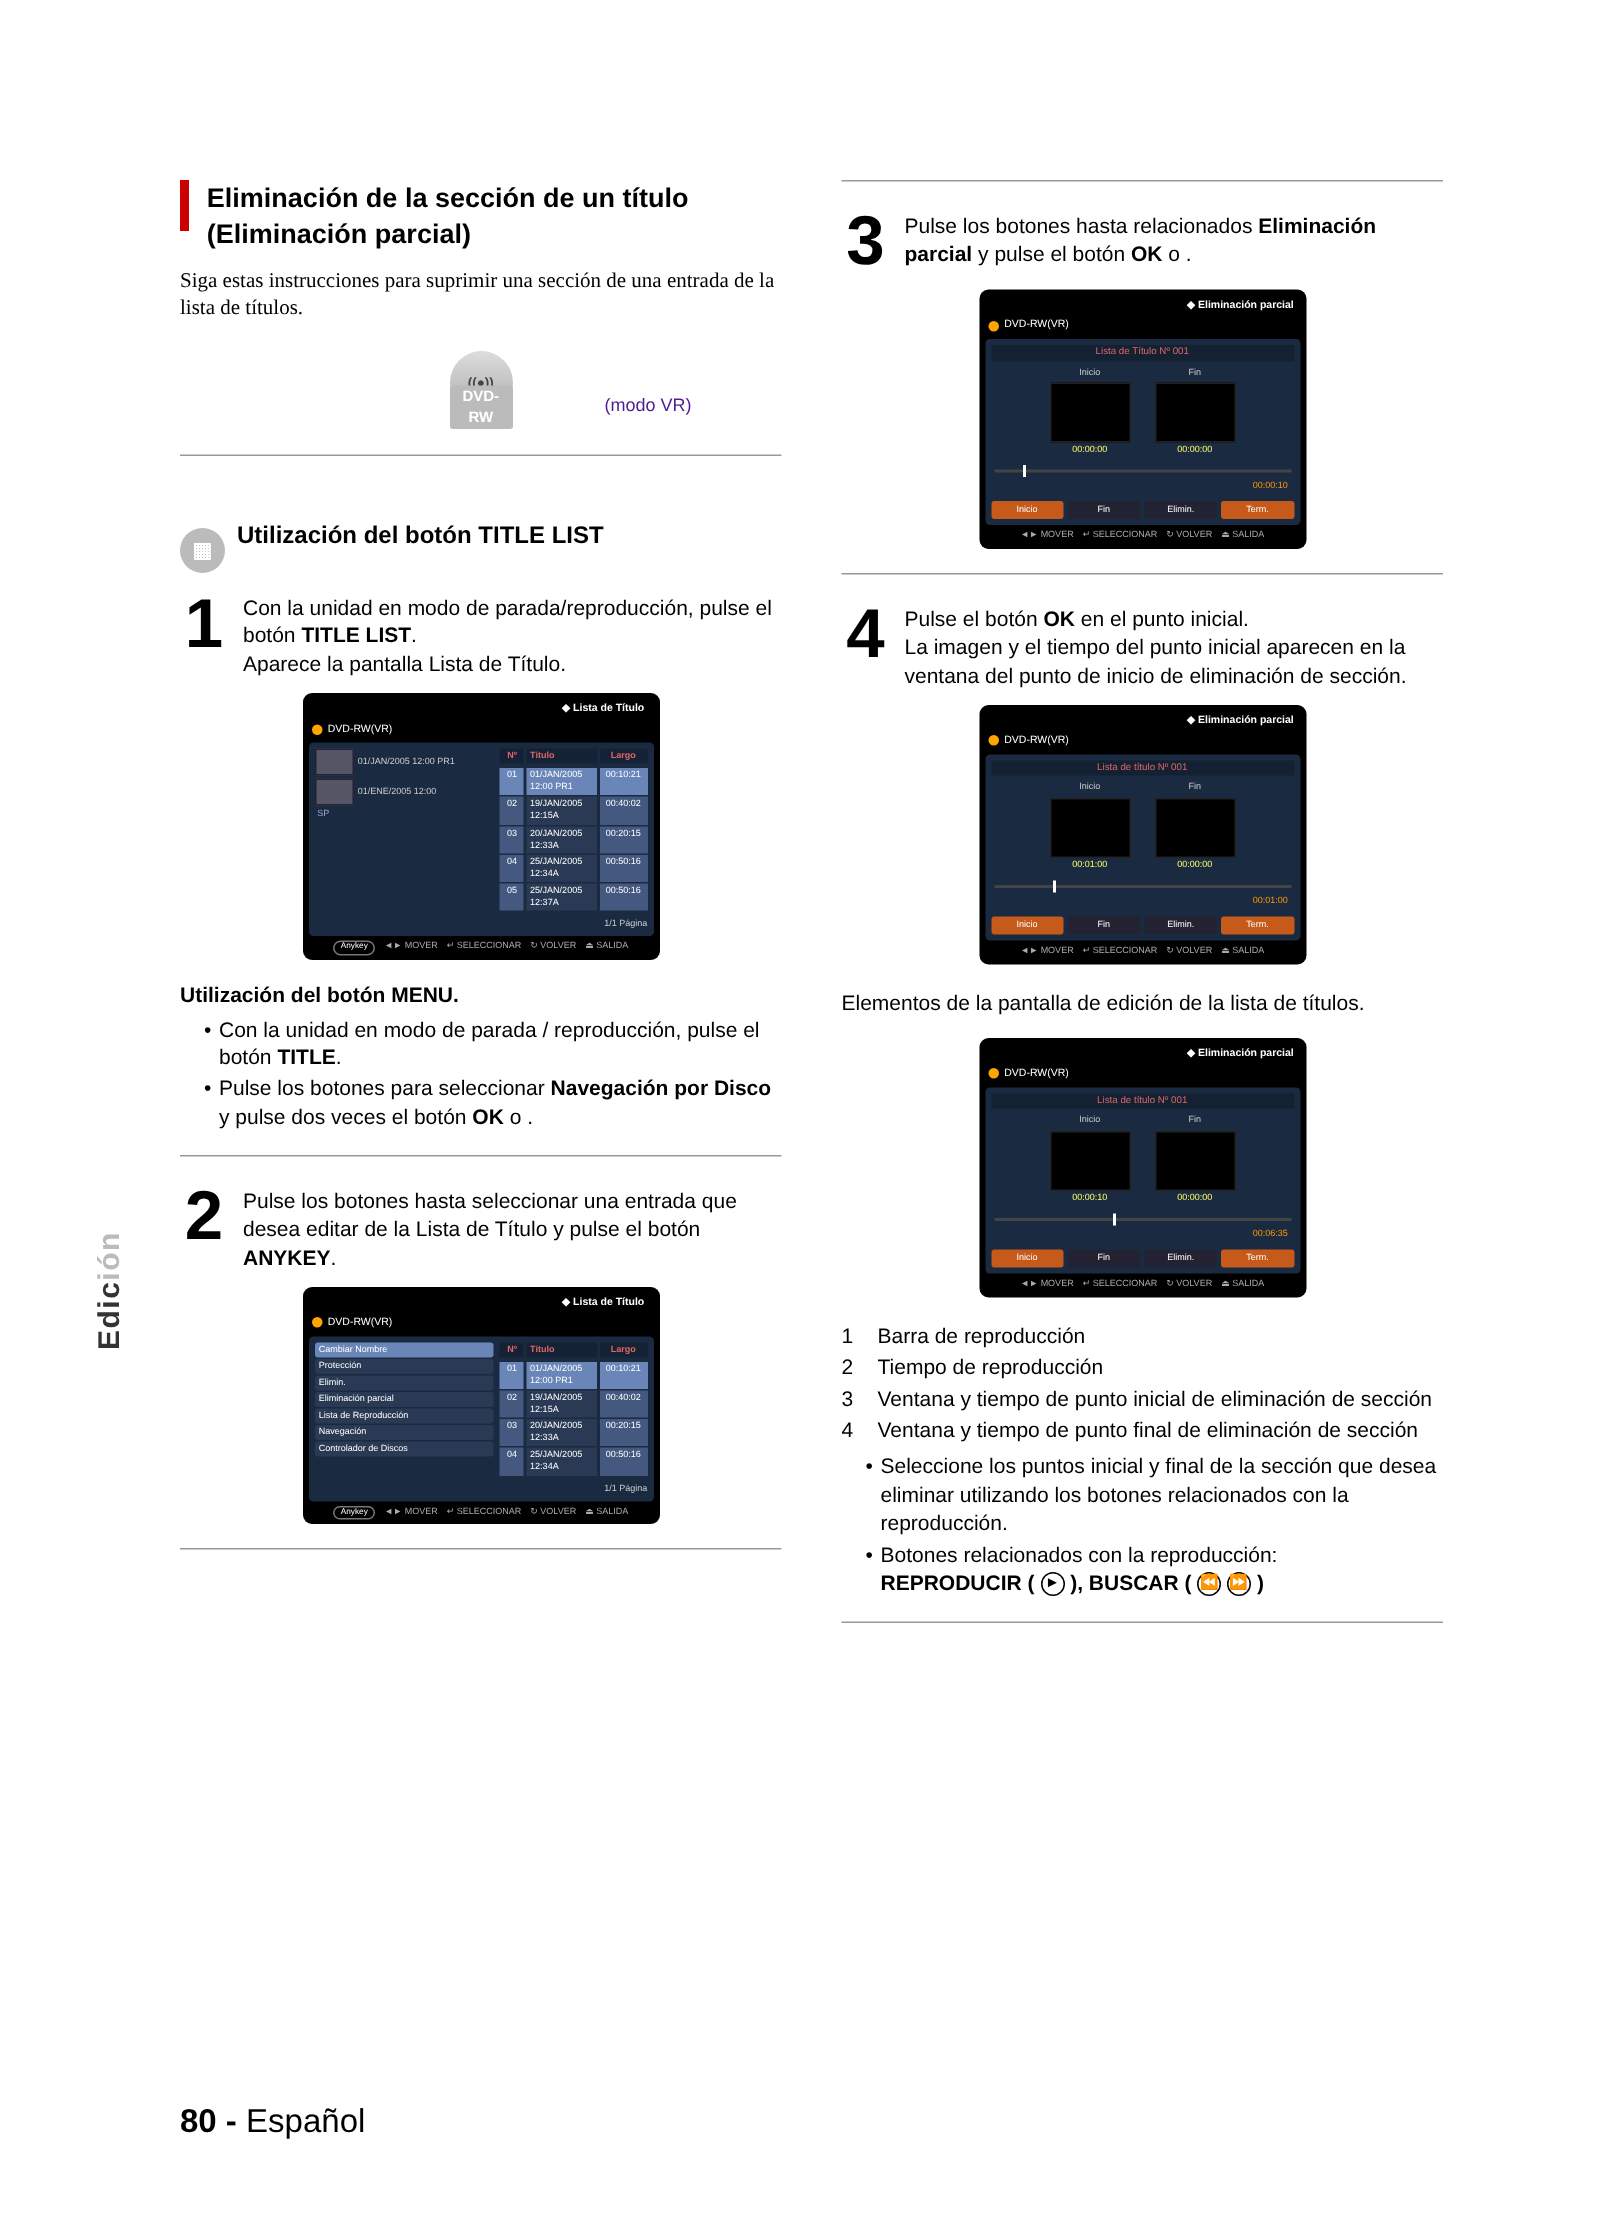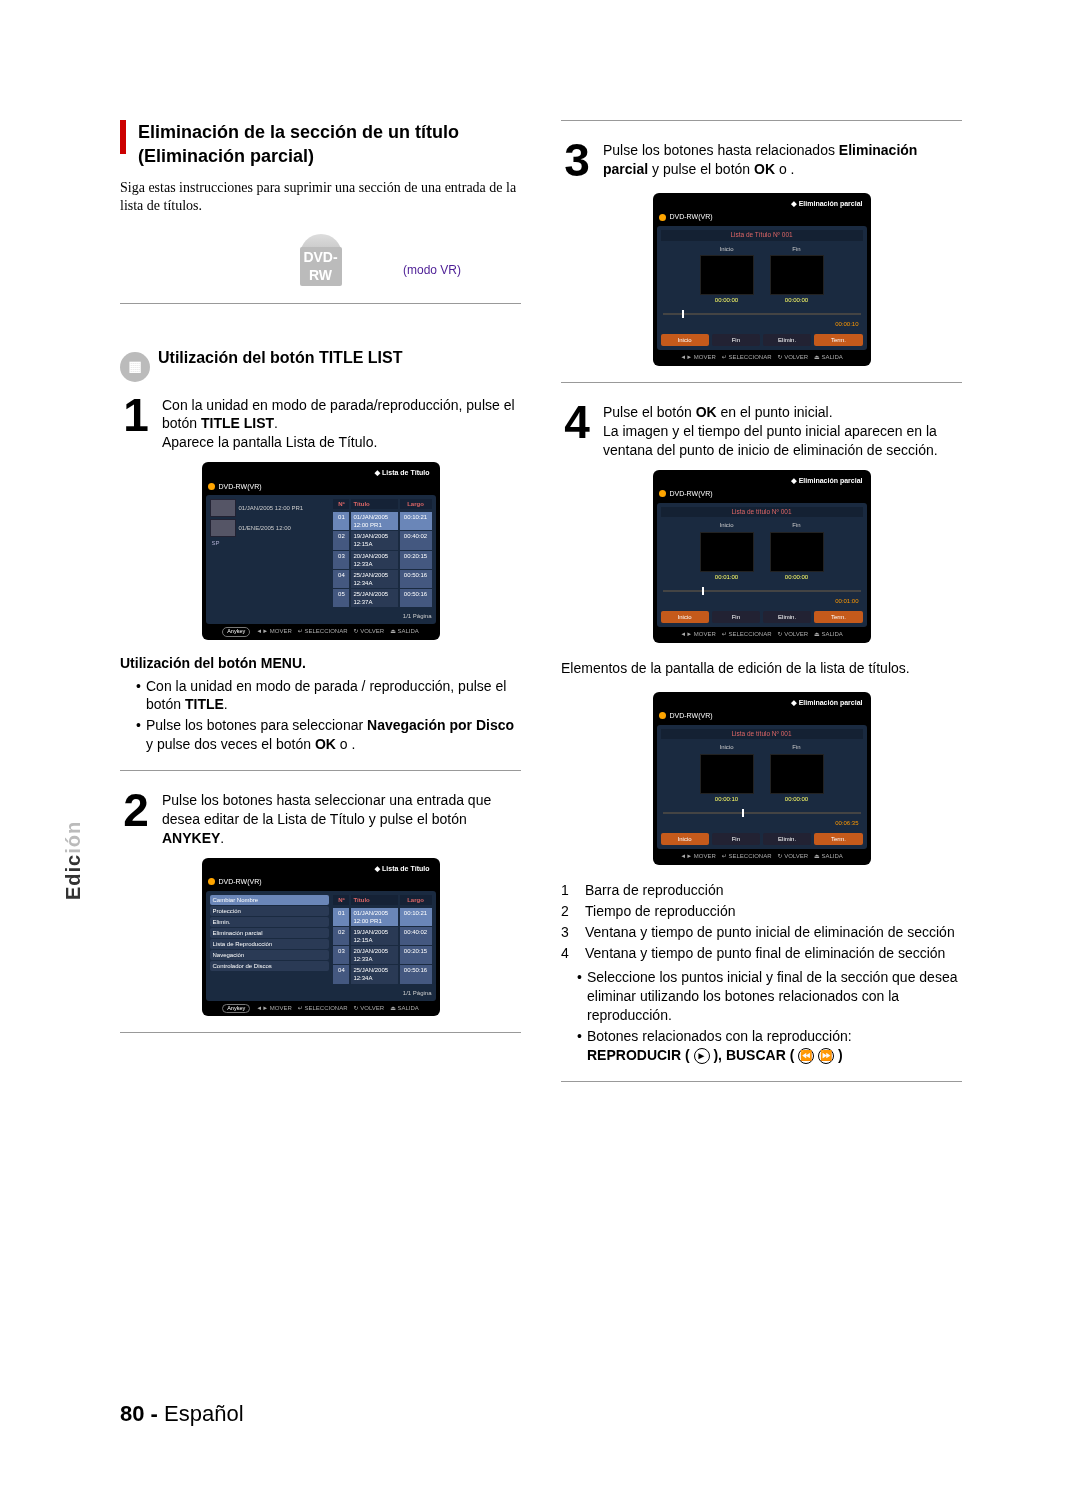--- a/index.html
+++ b/index.html
@@ -22,21 +22,21 @@
   }
   .col { width: 50%; font-size: 14px; line-height: 1.35; }
   .red-bar { width: 6px; height: 34px; background: #c00; display: inline-block; vertical-align: top; margin-right: 8px; }
   .section-title { font-size: 18px; font-weight: bold; display: inline-block; max-width: 330px; vertical-align: top; }
   .sub-title { font-size: 16px; font-weight: bold; margin: 16px 0 10px 0; }
   .intro { margin-top: 10px; font-family: Liberation Serif, serif; }
   .center { text-align: center; }
   .mode-label { text-align: right; font-size: 12px; color: #4c1d95; margin-top: -14px; margin-right: 60px; }
   .rw-icon { width: 42px; height: 42px; border-radius: 50%; background: linear-gradient(#ddd,#aaa); margin: 18px auto 0 auto; display: flex; align-items: center; justify-content: center; font-size: 9px; font-weight: bold; color: #444; position: relative; }
   .rw-icon.small { width: 30px; height: 30px; background: #bbb; color: #fff; font-size: 14px; margin: 24px 0 0 0; }
-  .rw-badge { position: absolute; bottom: -10px; font-size: 14px; background: #bbb; color: #fff; padding: 1px 3px; border-radius: 2px; }
+  .rw-badge { position: absolute; bottom: -10px; font-size: 10px; background: #bbb; color: #fff; padding: 1px 3px; border-radius: 2px; }
   .rule { border: none; border-top: 1px solid #999; margin: 24px 0; }
   .rule.thin { margin: 16px 0; }
   .num-row { display: flex; align-items: flex-start; margin: 10px 0; }
   .big-num { font-size: 46px; font-weight: bold; margin-right: 10px; line-height: 1; width: 32px; text-align: center; }
   .num-text { flex: 1; font-size: 14px; padding-top: 4px; }
   .bold { font-weight: bold; }
   .bullet-list { margin: 0 0 0 16px; padding: 0; }
   .bullet-list li { margin: 2px 0; list-style: none; position: relative; padding-left: 10px; }
   .bullet-list li::before { content: "•"; position: absolute; left: 0; }
   .screen-box { width: 230px; margin: 10px auto 14px auto; background: #000; border-radius: 6px; padding: 4px 4px 2px 4px; font-size: 7px; color: #fff; }

